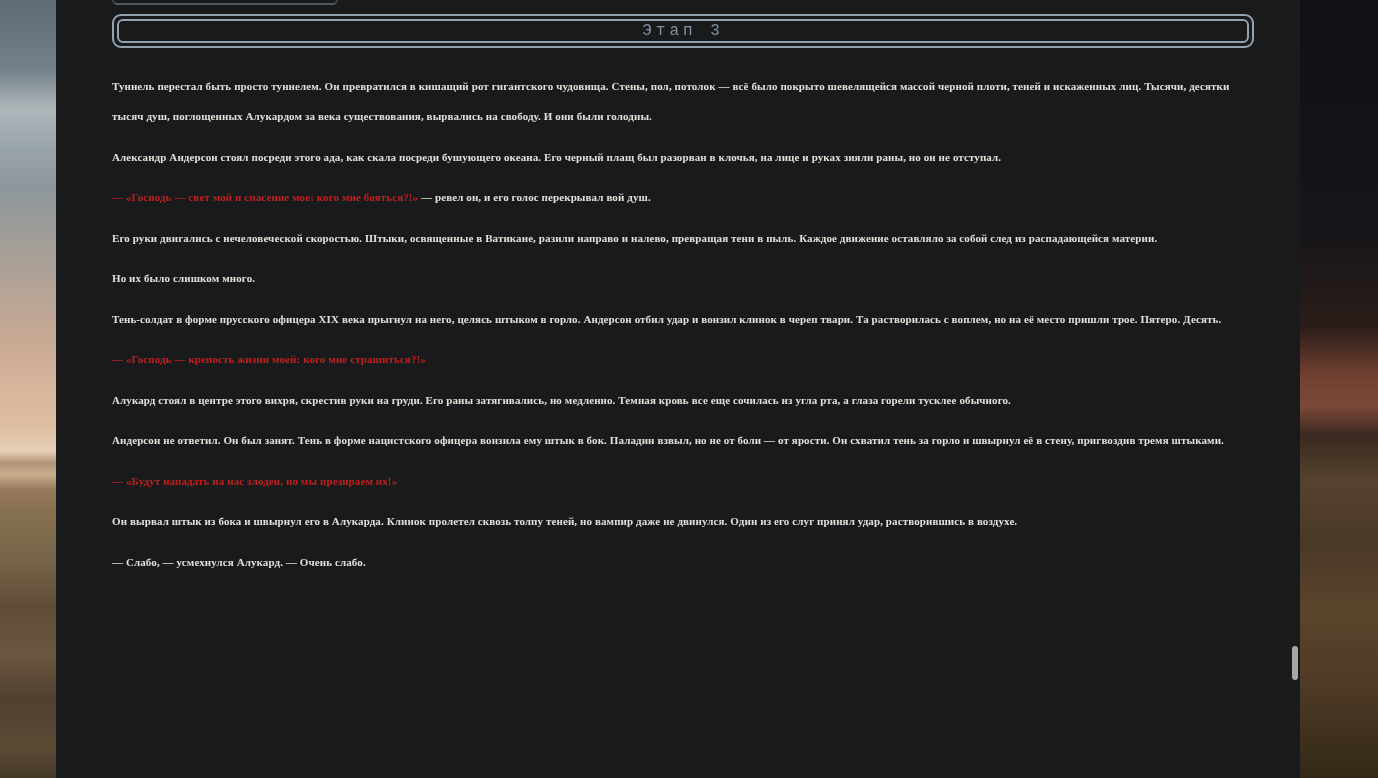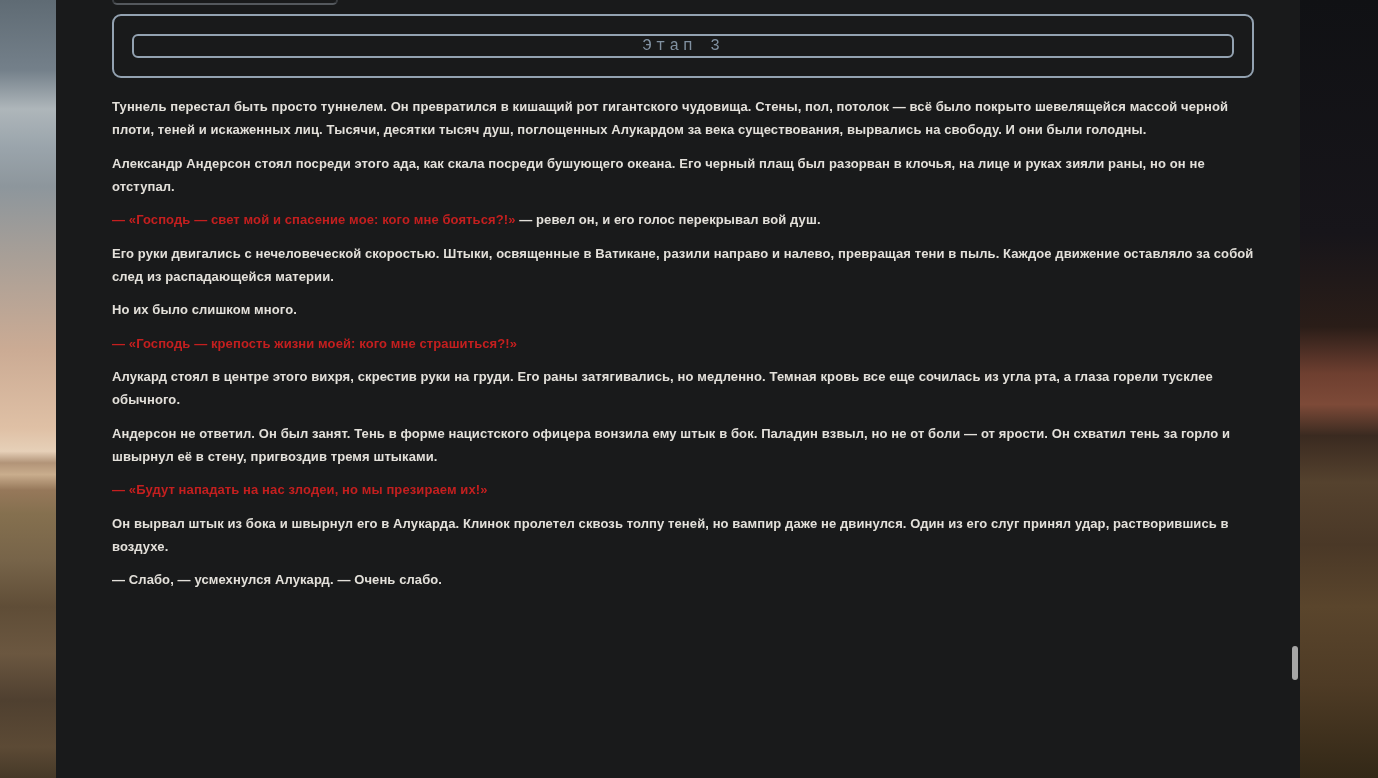--- a/index.html
+++ b/index.html
@@ -43,46 +43,47 @@
     width: 226px; height: 5px;
     border-bottom: 2px solid #54585d;
     border-left: 2px solid #3a3d41;
     border-right: 2px solid #3a3d41;
     border-radius: 0 0 5px 5px;
   }
   
   .frame-box {
     border: 2px solid var(--frame-border, #93a2b1);
     border-radius: 9px;
-    padding: 18px;
-    margin-bottom: 16px;
+    padding: 3px;
+    margin-bottom: 22px;
     background: transparent;
   }
   .frame-inner {
     border: 2px solid var(--frame-border, #93a2b1);
     border-radius: 6px;
     height: 24px;
     display: flex; align-items: center; justify-content: center;
   }
   .frame-title {
     font-family: "Liberation Mono", "DejaVu Sans Mono", monospace;
     font-size: 16px;
     letter-spacing: 4px;
     color: var(--title-color, #8191a1);
     white-space: nowrap;
   }
   
   .story { padding-top: 1px; }
   .para {
-    font-size: 13px;
-    line-height: 23px;
+    font-size: 11px;
+    line-height: 30px;
     font-weight: 600;
     color: var(--text-color, #e3e0da);
     margin-bottom: 10.5px;
     letter-spacing: 0.1px;
+    font-family: Liberation Serif, serif;
   }
   .seg.red {
     color: var(--accent-red, #c41f1f);
     font-weight: 700;
   }
   
   .scrollbar-track {
     position: absolute; left: 1289px; top: 0;
     width: 11px; height: 778px;
     background: transparent;
@@ -110,20 +111,21 @@
       </div>
     </div>
 
 
     <div class="story">
         <p class="para"><span class="seg">Туннель перестал быть просто туннелем. Он превратился в кишащий рот гигантского чудовища. Стены, пол, потолок — всё было покрыто шевелящейся массой черной плоти, теней и искаженных лиц. Тысячи, десятки тысяч душ, поглощенных Алукардом за века существования, вырвались на свободу. И они были голодны.</span></p>
         <p class="para"><span class="seg">Александр Андерсон стоял посреди этого ада, как скала посреди бушующего океана. Его черный плащ был разорван в клочья, на лице и руках зияли раны, но он не отступал.</span></p>
         <p class="para"><span class="seg red">— «Господь — свет мой и спасение мое: кого мне бояться?!»</span><span class="seg"> — ревел он, и его голос перекрывал вой душ.</span></p>
         <p class="para"><span class="seg">Его руки двигались с нечеловеческой скоростью. Штыки, освященные в Ватикане, разили направо и налево, превращая тени в пыль. Каждое движение оставляло за собой след из распадающейся материи.</span></p>
         <p class="para"><span class="seg">Но их было слишком много.</span></p>
+        <p class="para"><span class="seg">Тень-солдат в форме прусского офицера XIX века прыгнул на него, целясь штыком в горло. Андерсон отбил удар и вонзил клинок в череп твари. Та растворилась с воплем, но на её место пришли трое. Пятеро. Десять.</span></p>
         <p class="para"><span class="seg red">— «Господь — крепость жизни моей: кого мне страшиться?!»</span></p>
         <p class="para"><span class="seg">Алукард стоял в центре этого вихря, скрестив руки на груди. Его раны затягивались, но медленно. Темная кровь все еще сочилась из угла рта, а глаза горели тусклее обычного.</span></p>
         <p class="para"><span class="seg">Андерсон не ответил. Он был занят. Тень в форме нацистского офицера вонзила ему штык в бок. Паладин взвыл, но не от боли — от ярости. Он схватил тень за горло и швырнул её в стену, пригвоздив тремя штыками.</span></p>
         <p class="para"><span class="seg red">— «Будут нападать на нас злодеи, но мы презираем их!»</span></p>
         <p class="para"><span class="seg">Он вырвал штык из бока и швырнул его в Алукарда. Клинок пролетел сквозь толпу теней, но вампир даже не двинулся. Один из его слуг принял удар, растворившись в воздухе.</span></p>
         <p class="para"><span class="seg">— Слабо, — усмехнулся Алукард. — Очень слабо.</span></p>
       </div>
 
   </div>
 </div>

